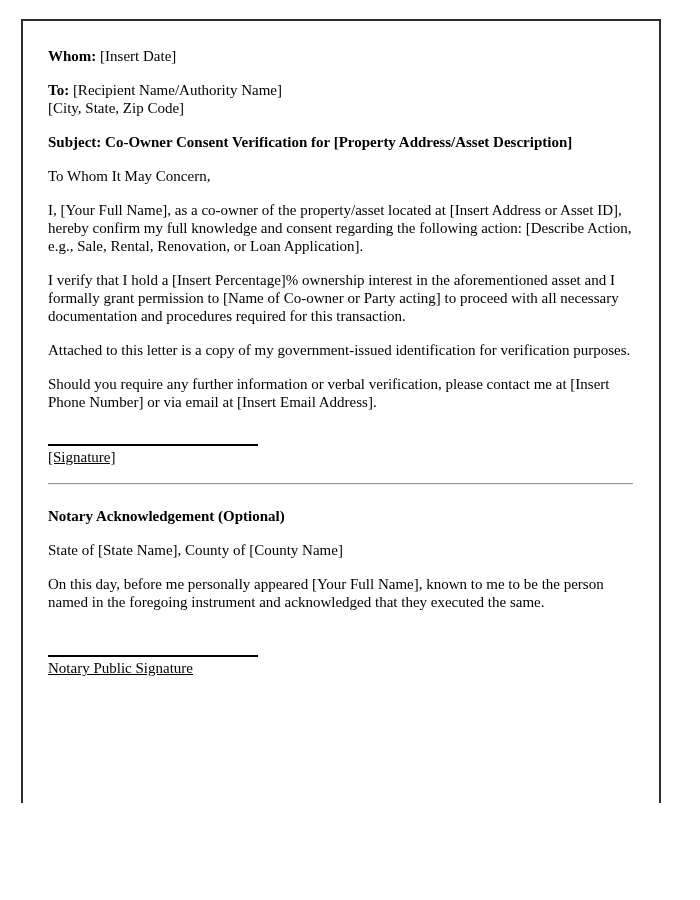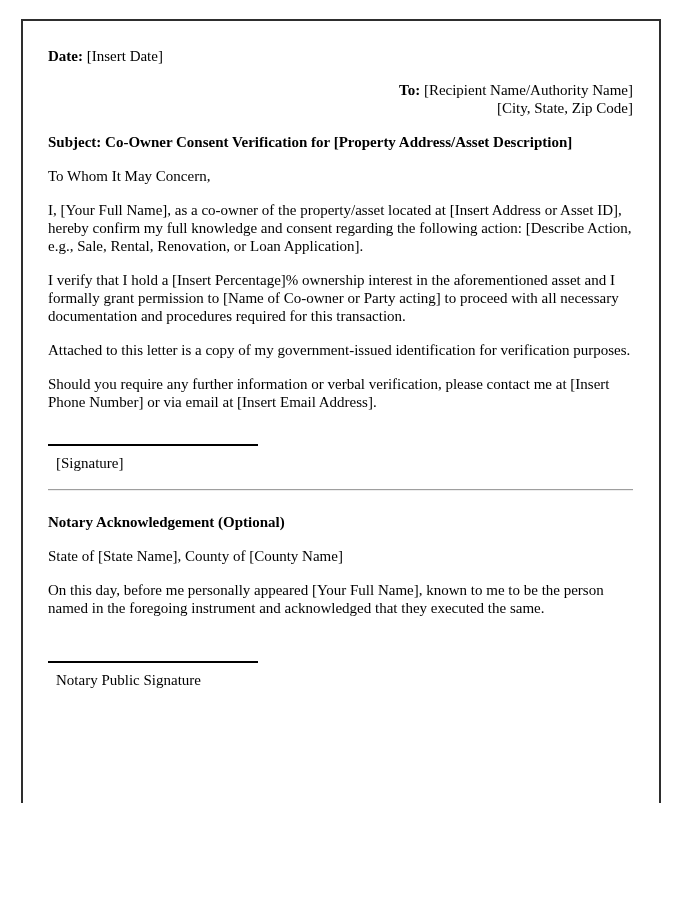--- a/index.html
+++ b/index.html
@@ -28,38 +28,38 @@
     margin: 0 0 16px 0;
   }
   .bold { font-weight: bold; }
   .sig-block { margin: 0 0 16px 0; }
   .sig-line {
     width: 210px;
     height: 17px;
     border-bottom: 2px solid #000000;
     margin-bottom: 2px;
   }
-  .sig-block p { margin: 8px; }
-  .stack p { margin: 0; text-align: right; }
+  .sig-block p { margin: 0; text-decoration: underline; }
+  .stack p { margin: 0; }
   .stack { margin: 0 0 16px 0; }
   hr.divider {
     border: 0;
     border-top: 1px solid #9e9e9e;
     border-bottom: 1px solid #ededed;
     margin: 17px 0 22px 0;
     height: 0;
   }
   .notary-sig { margin-top: 27px; }
 </style>
 </head>
 <body>
 
 <div class="page">
 
-  <p><span class="bold">Date:</span> <span>[Insert Date]</span></p>
+  <p><span class="bold">Whom:</span> <span>[Insert Date]</span></p>
 
   <div class="stack">
     <p><span class="bold">To:</span> <span>[Recipient Name/Authority Name]</span></p>
     <p>[City, State, Zip Code]</p>
   </div>
 
   <p class="bold">Subject: Co-Owner Consent Verification for [Property Address/Asset Description]</p>
 
   <p>To Whom It May Concern,</p>
 

